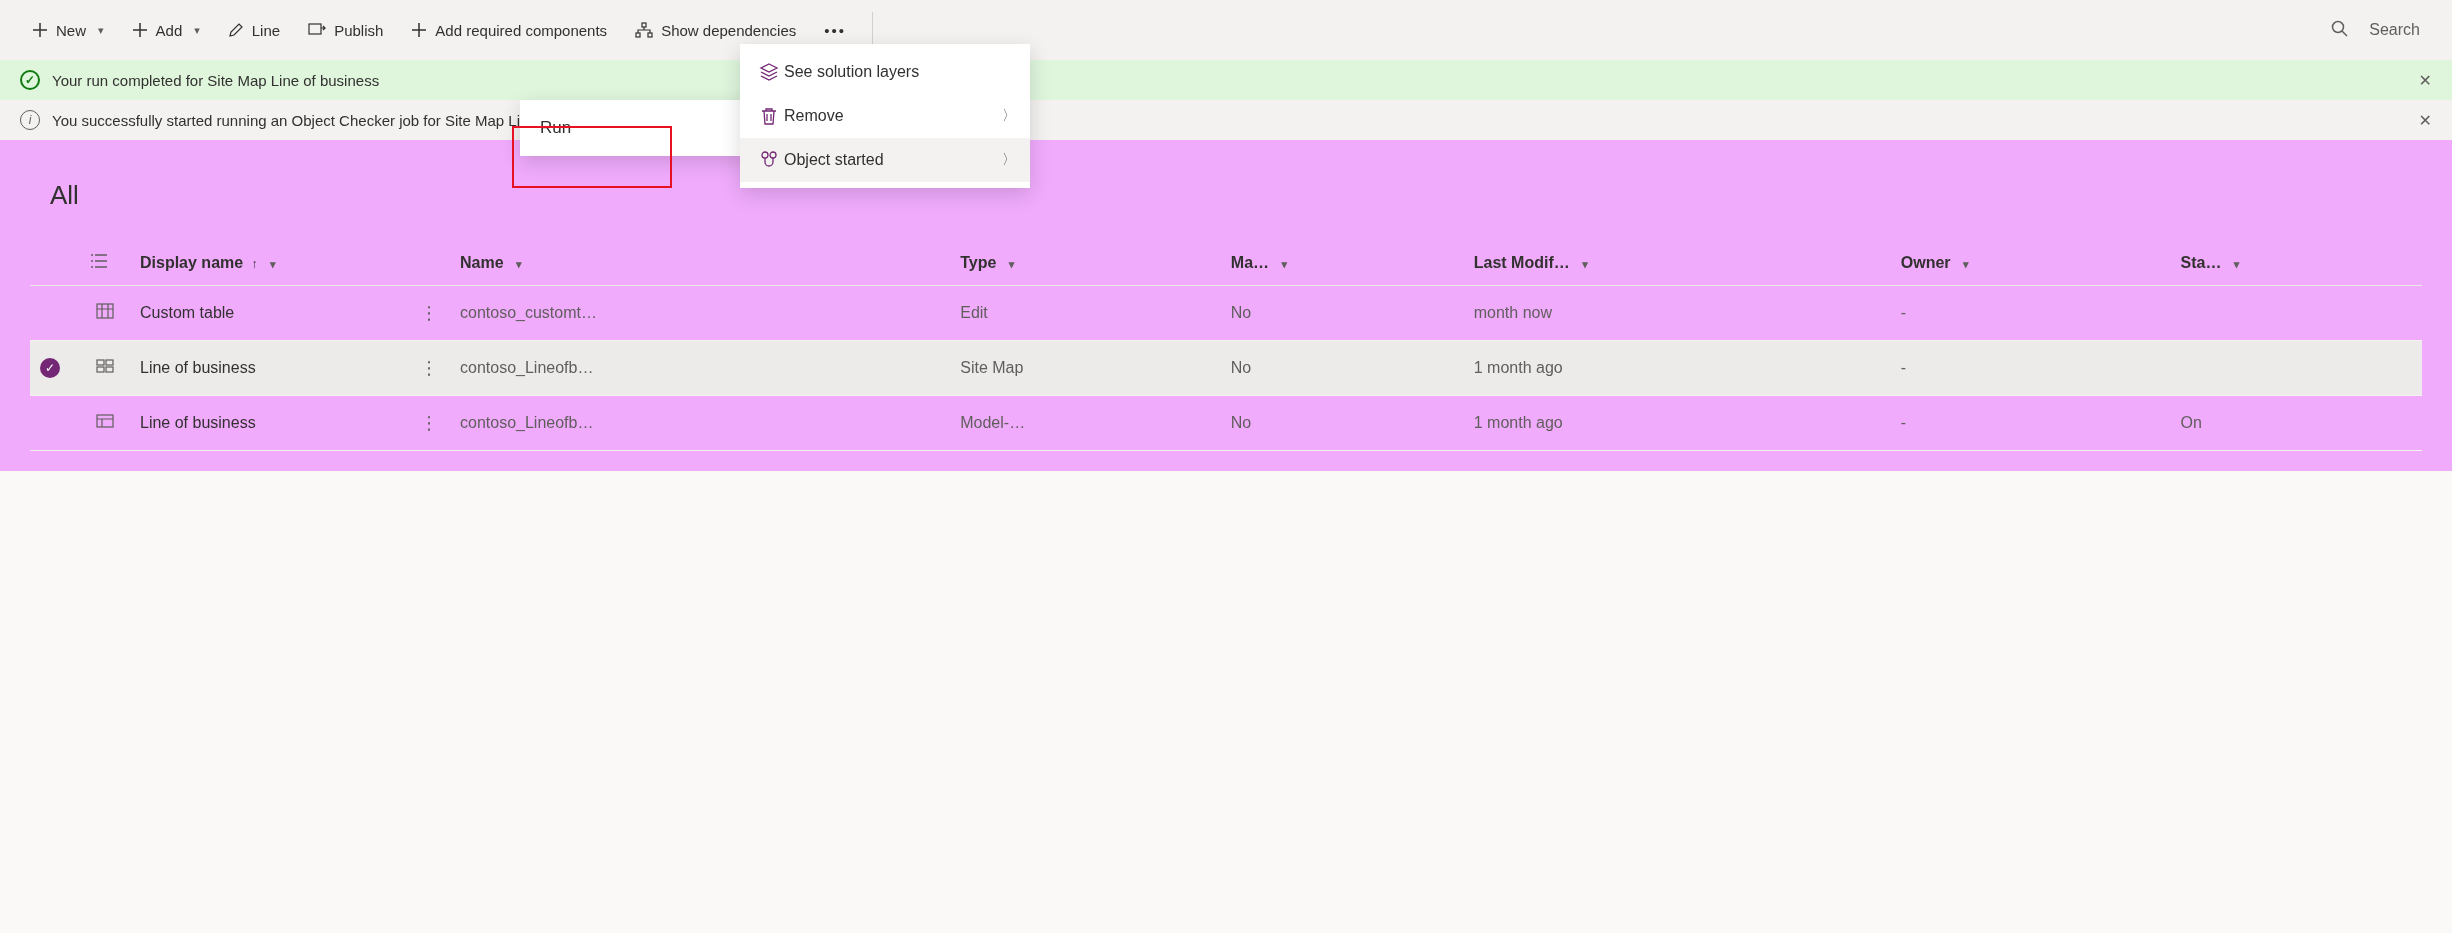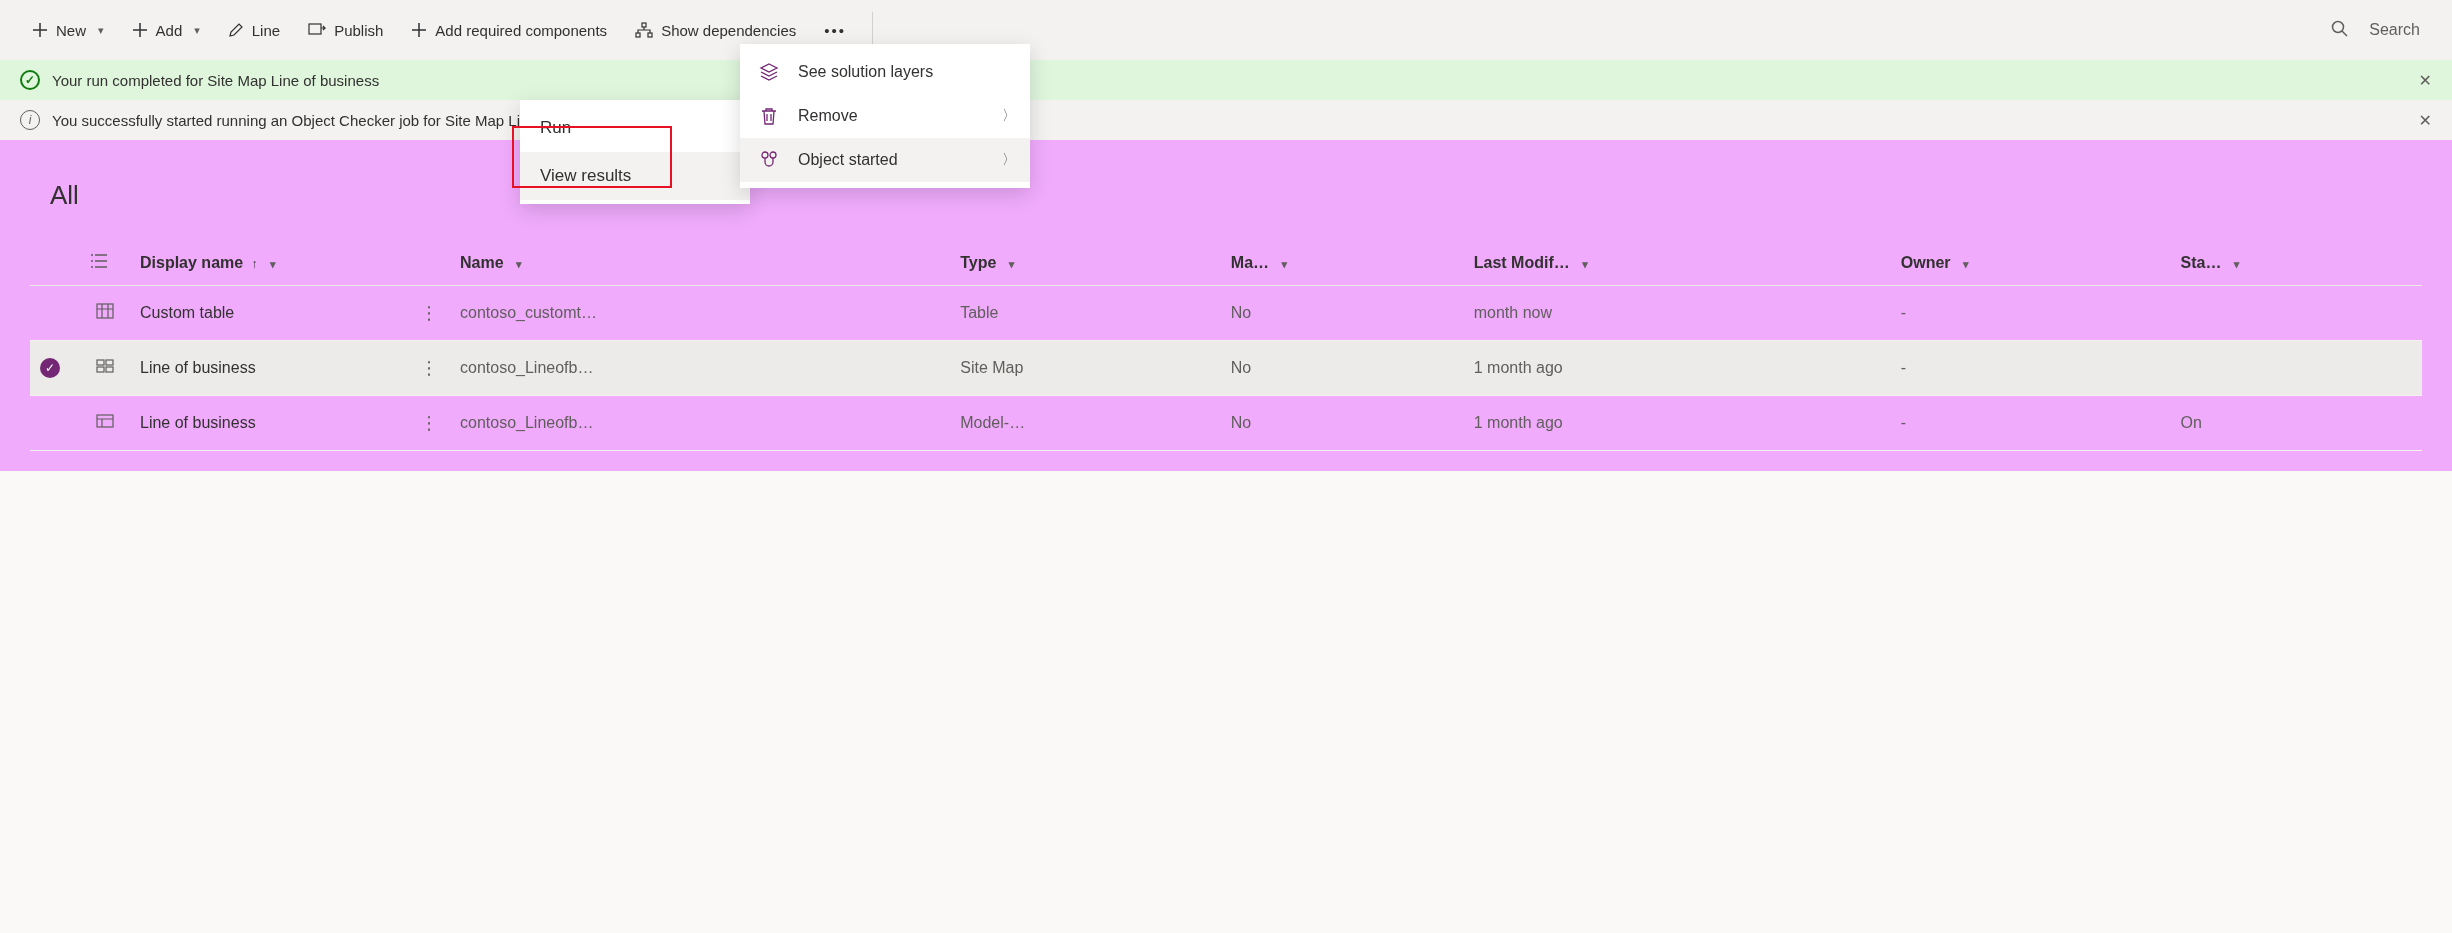--- a/index.html
+++ b/index.html
@@ -125,21 +125,21 @@
       left: 740px;
       width: 290px;
       background: #fff;
       box-shadow: 0 6px 20px rgba(0,0,0,0.15);
       z-index: 30;
       padding: 6px 0;
     }
     .menu-item {
       display: flex;
       align-items: center;
-      gap: 18px;
+      gap: 4px;
       padding: 12px 18px;
       font-size: 16px;
       cursor: pointer;
       position: relative;
     }
     .menu-item:hover, .menu-item.hovered { background: #f3f2f1; }
     .menu-item .m-icon { color: #742774; width: 22px; display: flex; justify-content: center; }
     .menu-item .arrow-r {
       position: absolute; right: 14px; top: 50%; transform: translateY(-50%);
       color: #605e5c; font-size: 14px;
@@ -290,23 +290,20 @@
   <span>You successfully started running an Object Checker job for Site Map Line of business. Any previous run results will become availa</span>
   <span class="close-x">✕</span>
 </div>
 
 <div class="content" style="position:relative;">
 
   <div class="submenu" style="top:-40px; left:520px;">
     <div class="sub-item">
       <span>Run</span>
     </div>
-    <div class="sub-item hovered">
-      <span>View results</span>
-    </div>
   </div>
   <div class="highlight-box" style="top:-14px; left:512px; width:160px; height:62px;"></div>
 
   <h1 class="page-title">All</h1>
 
   <table class="grid">
     <thead>
       <tr>
         <th class="col-check"></th>
         <th class="col-icon">
@@ -356,21 +353,21 @@
           </td>
         <td class="col-icon"><span class="type-icon">
           <svg width="18" height="16" viewBox="0 0 18 16">
                 <rect x="1" y="1" width="16" height="14" stroke="#605e5c" stroke-width="1.2" fill="none"></rect>
                 <path d="M1 6h16M6 1v14M12 1v14" stroke="#605e5c" stroke-width="1.2"></path>
               </svg>
         </span></td>
         <td>Custom table</td>
         <td><span class="kebab">⋮</span></td>
         <td class="secondary">contoso_customt…</td>
-        <td class="secondary">Table</td>
+        <td class="secondary">Edit</td>
         <td class="secondary">No</td>
         <td class="secondary">month now</td>
         <td class="secondary">-</td>
         <td class="secondary"></td>
       </tr>
 
       <tr class="selected">
         <td class="col-check">
             <div class="row-check">✓</div>
           </td>

